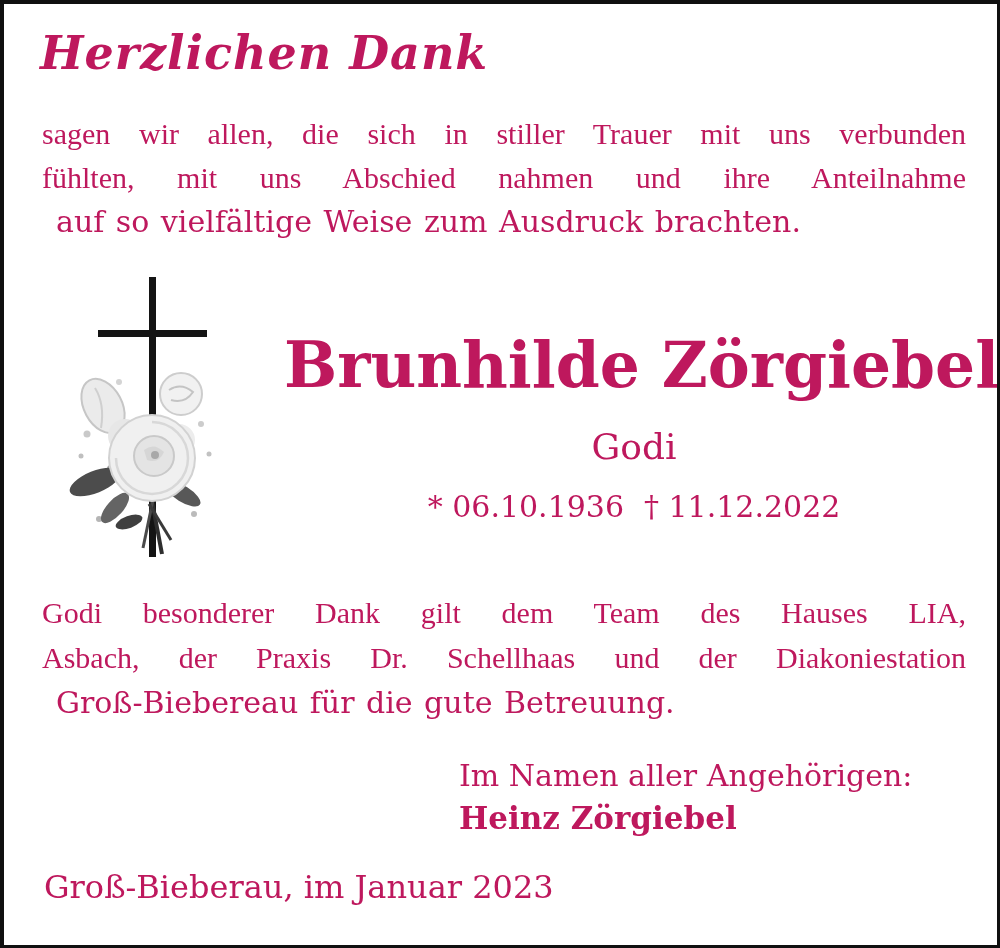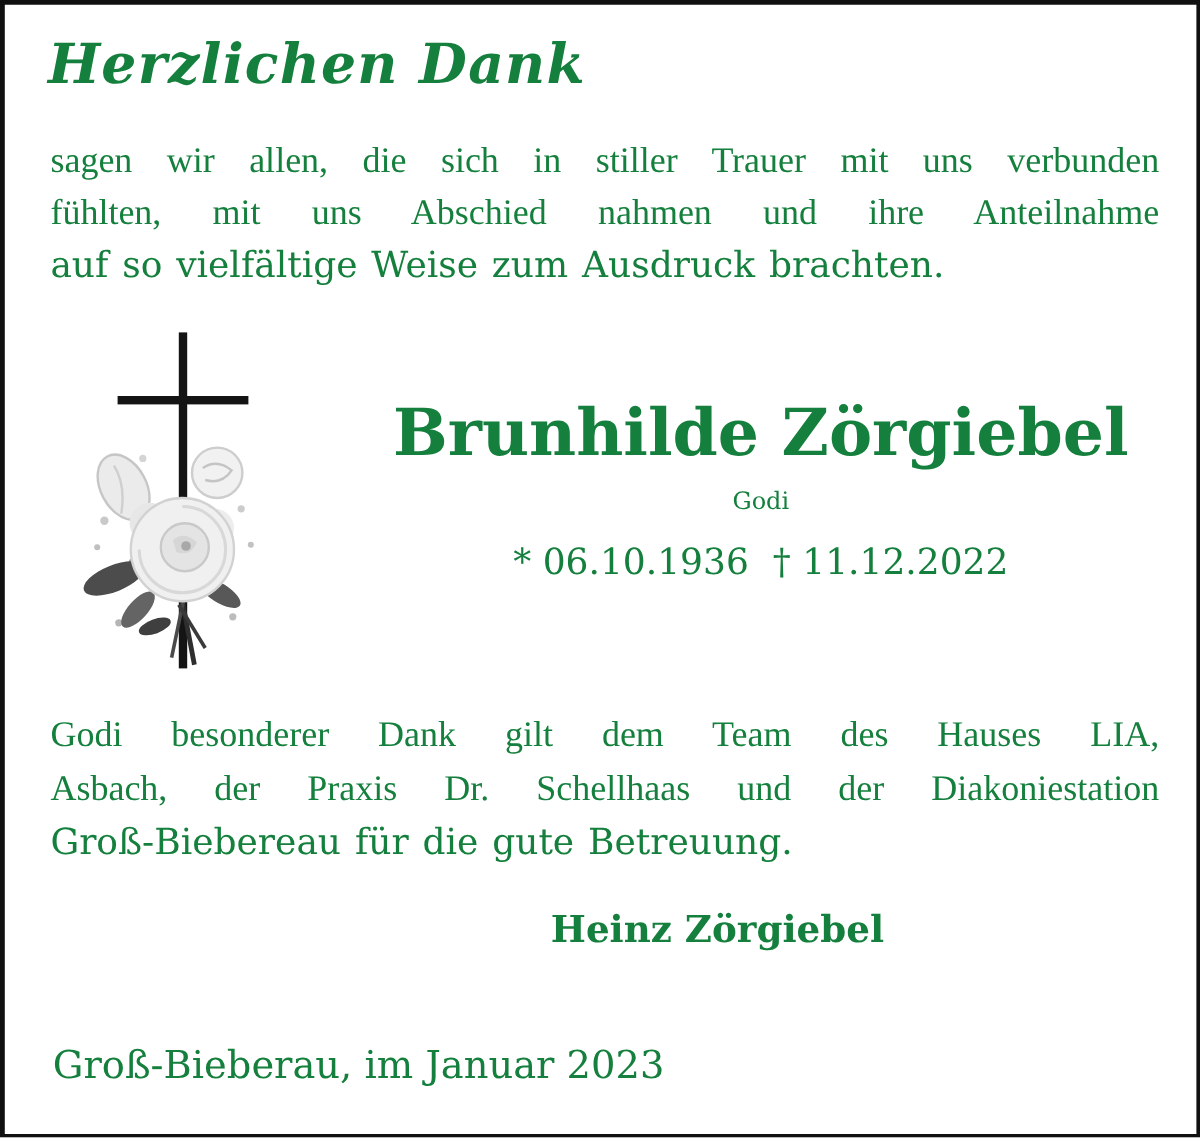--- a/index.html
+++ b/index.html
@@ -6,21 +6,21 @@
   .notice {
     position: relative;
     width: 1000px;
     height: 948px;
     box-sizing: border-box;
     background: #ffffff;
     border-style: solid;
     border-color: #101010;
     border-width: 4px 3px 3px 4px;
     font-family: "DejaVu Serif", "Liberation Serif", serif;
-    color: #15803d;
+    color: #be185d;
     overflow: hidden;
   }
   .title {
     position: absolute;
     left: 36px;
     top: 22px;
     font-size: 46px;
     font-style: italic;
     font-weight: bold;
     letter-spacing: 1px;
@@ -30,45 +30,45 @@
     position: absolute;
     left: 38px;
     width: 924px;
     font-size: 30px;
     line-height: 44px;
     word-spacing: 2px;
   }
   .para-intro { top: 108px; }
   .para-thanks { top: 586px; line-height: 45px; }
   .pline-just { text-align: justify; text-align-last: justify; font-family: Liberation Serif, serif; }
-  .pline-left { text-align: left; }
+  .pline-left { text-align: left; margin-left: 14px; }
 
   .art {
     position: absolute;
     left: 55px;
     top: 260px;
     width: 205px;
     height: 302px;
   }
   .nameblock {
     position: absolute;
     left: 280px;
     top: 328px;
     width: 700px;
     text-align: center;
   }
   .deceased-name {
-    font-size: 54px;
+    font-size: 63px;
     font-weight: bold;
     line-height: 1.05;
     white-space: nowrap;
   }
   .nickname {
-    margin-top: 16px;
-    font-size: 20px;
+    margin-top: 28px;
+    font-size: 36px;
   }
   .dates {
     margin-top: 22px;
     font-size: 30px;
     display: flex;
     justify-content: center;
     gap: 20px;
     white-space: nowrap;
   }
   .signature {
@@ -156,18 +156,19 @@
     </div>
   </div>
 
   <div class="para para-thanks">
     <div class="pline-just">Godi besonderer Dank gilt dem Team des Hauses LIA,</div>
     <div class="pline-just">Asbach, der Praxis Dr. Schellhaas und der Diakoniestation</div>
     <div class="pline-left">Groß-Biebereau für die gute Betreuung.</div>
   </div>
 
   <div class="signature">
+    <div>Im Namen aller Angehörigen:</div>
     <div class="signer">Heinz Zörgiebel</div>
   </div>
 
   <div class="dateline">Groß-Bieberau, im Januar 2023</div>
 
 </div>
 
 </body></html>

